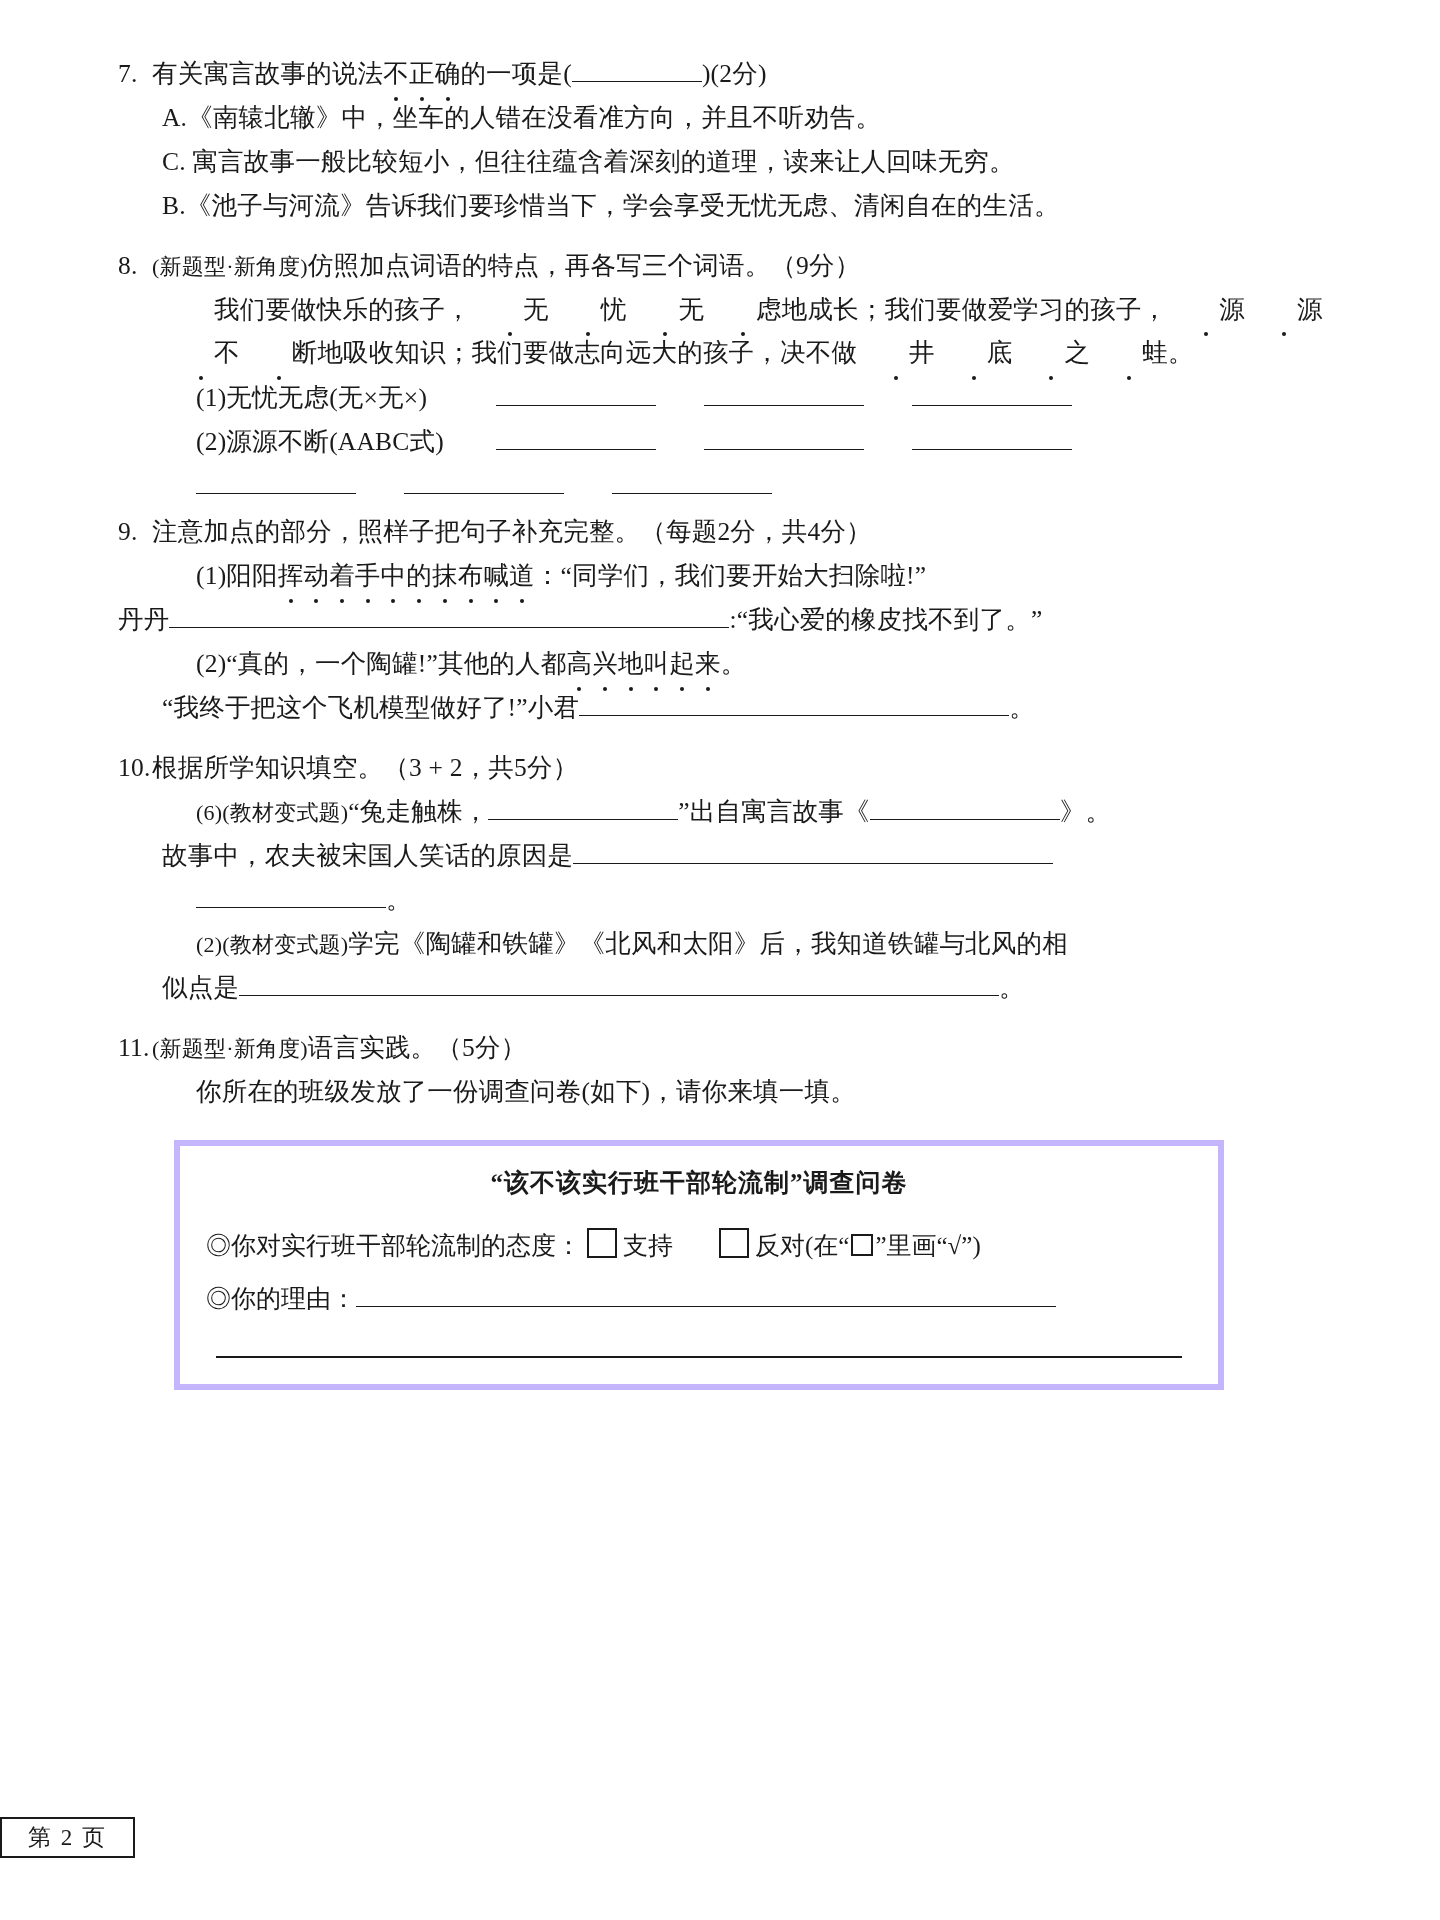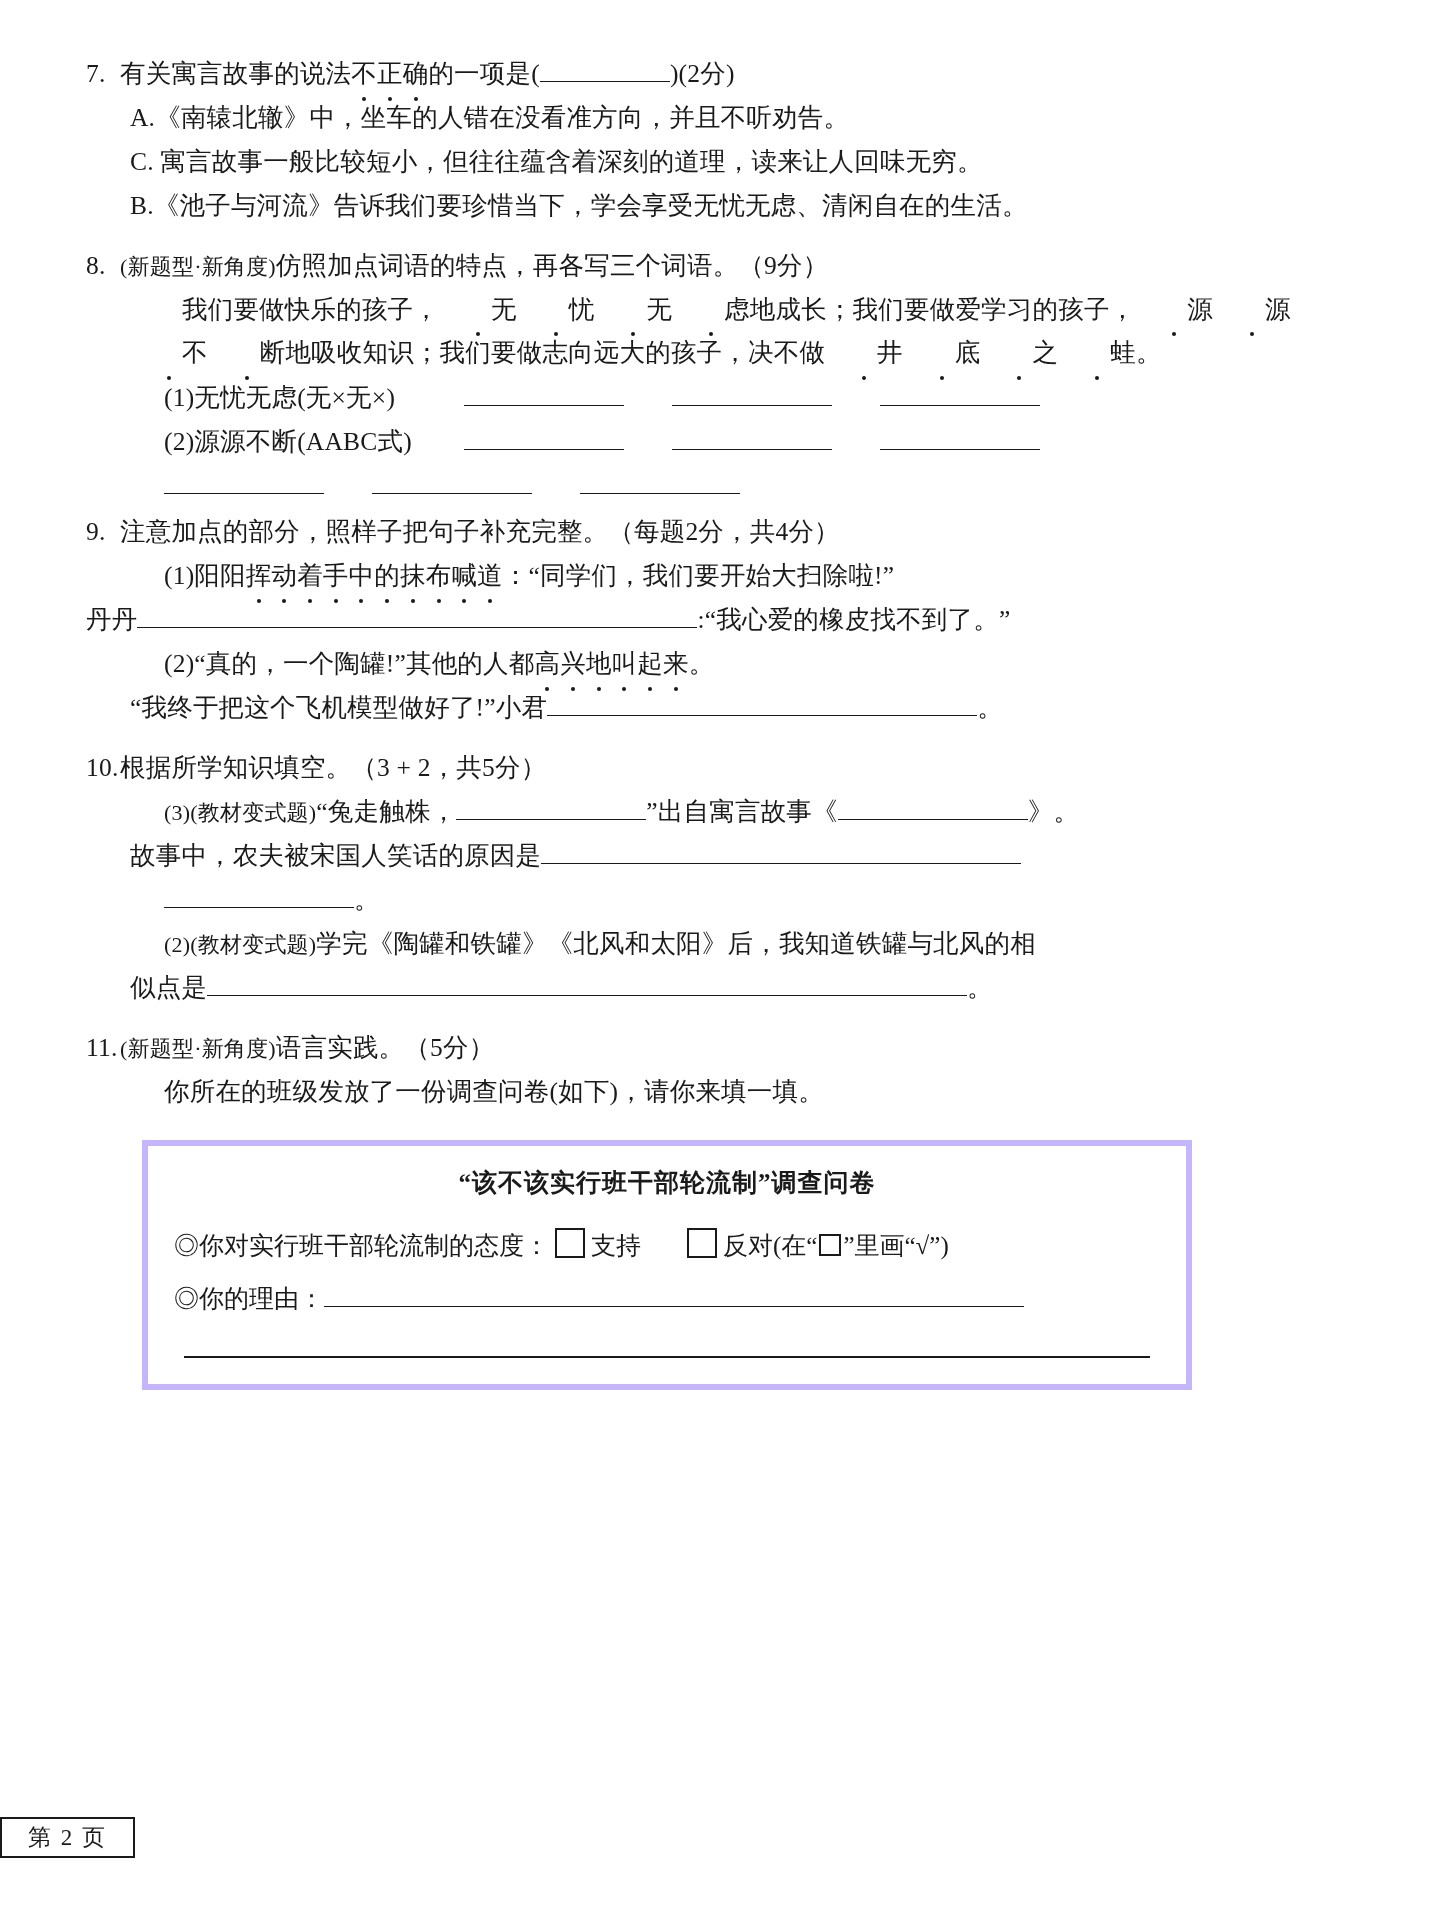--- a/index.html
+++ b/index.html
@@ -12,21 +12,21 @@
     height: 1920px;
     font-family: "Liberation Serif", serif;
     color: #1a1a1a;
     position: relative;
     overflow: hidden;
   }
   .page {
     width: 1440px;
     height: 1920px;
     box-sizing: border-box;
-    padding: 52px 112px 0 86px;
+    padding: 52px 112px 0 118px;
     position: relative;
   }
   .q {
     margin-bottom: 16px;
   }
   .line {
     font-size: 25.5px;
     line-height: 1.72;
     letter-spacing: 0.2px;
     white-space: nowrap;
@@ -197,21 +197,21 @@
     <div class="line indent1">
       <span>“我终于把这个飞机模型做好了!”小君</span><span class="blank b-xxl"></span><span>。</span>
     </div>
   </div>
 
   <div class="q">
     <div class="line">
       <span class="qnum">10.</span><span>根据所学知识填空。（3 + 2，共5分）</span>
     </div>
     <div class="line indent2">
-      <span class="small">(3)(教材变式题)</span><span>“兔走触株，</span><span class="blank b-md"></span><span>”出自寓言故事《</span><span class="blank b-md"></span><span>》。</span>
+      <span class="small">(6)(教材变式题)</span><span>“兔走触株，</span><span class="blank b-md"></span><span>”出自寓言故事《</span><span class="blank b-md"></span><span>》。</span>
     </div>
     <div class="line indent1">
       <span>故事中，农夫被宋国人笑话的原因是</span><span class="blank b-w480"></span>
     </div>
     <div class="line indent2">
       <span class="blank b-md"></span><span>。</span>
     </div>
     <div class="line indent2">
       <span class="small">(2)(教材变式题)</span><span>学完《陶罐和铁罐》《北风和太阳》后，我知道铁罐与北风的相</span>
     </div>

